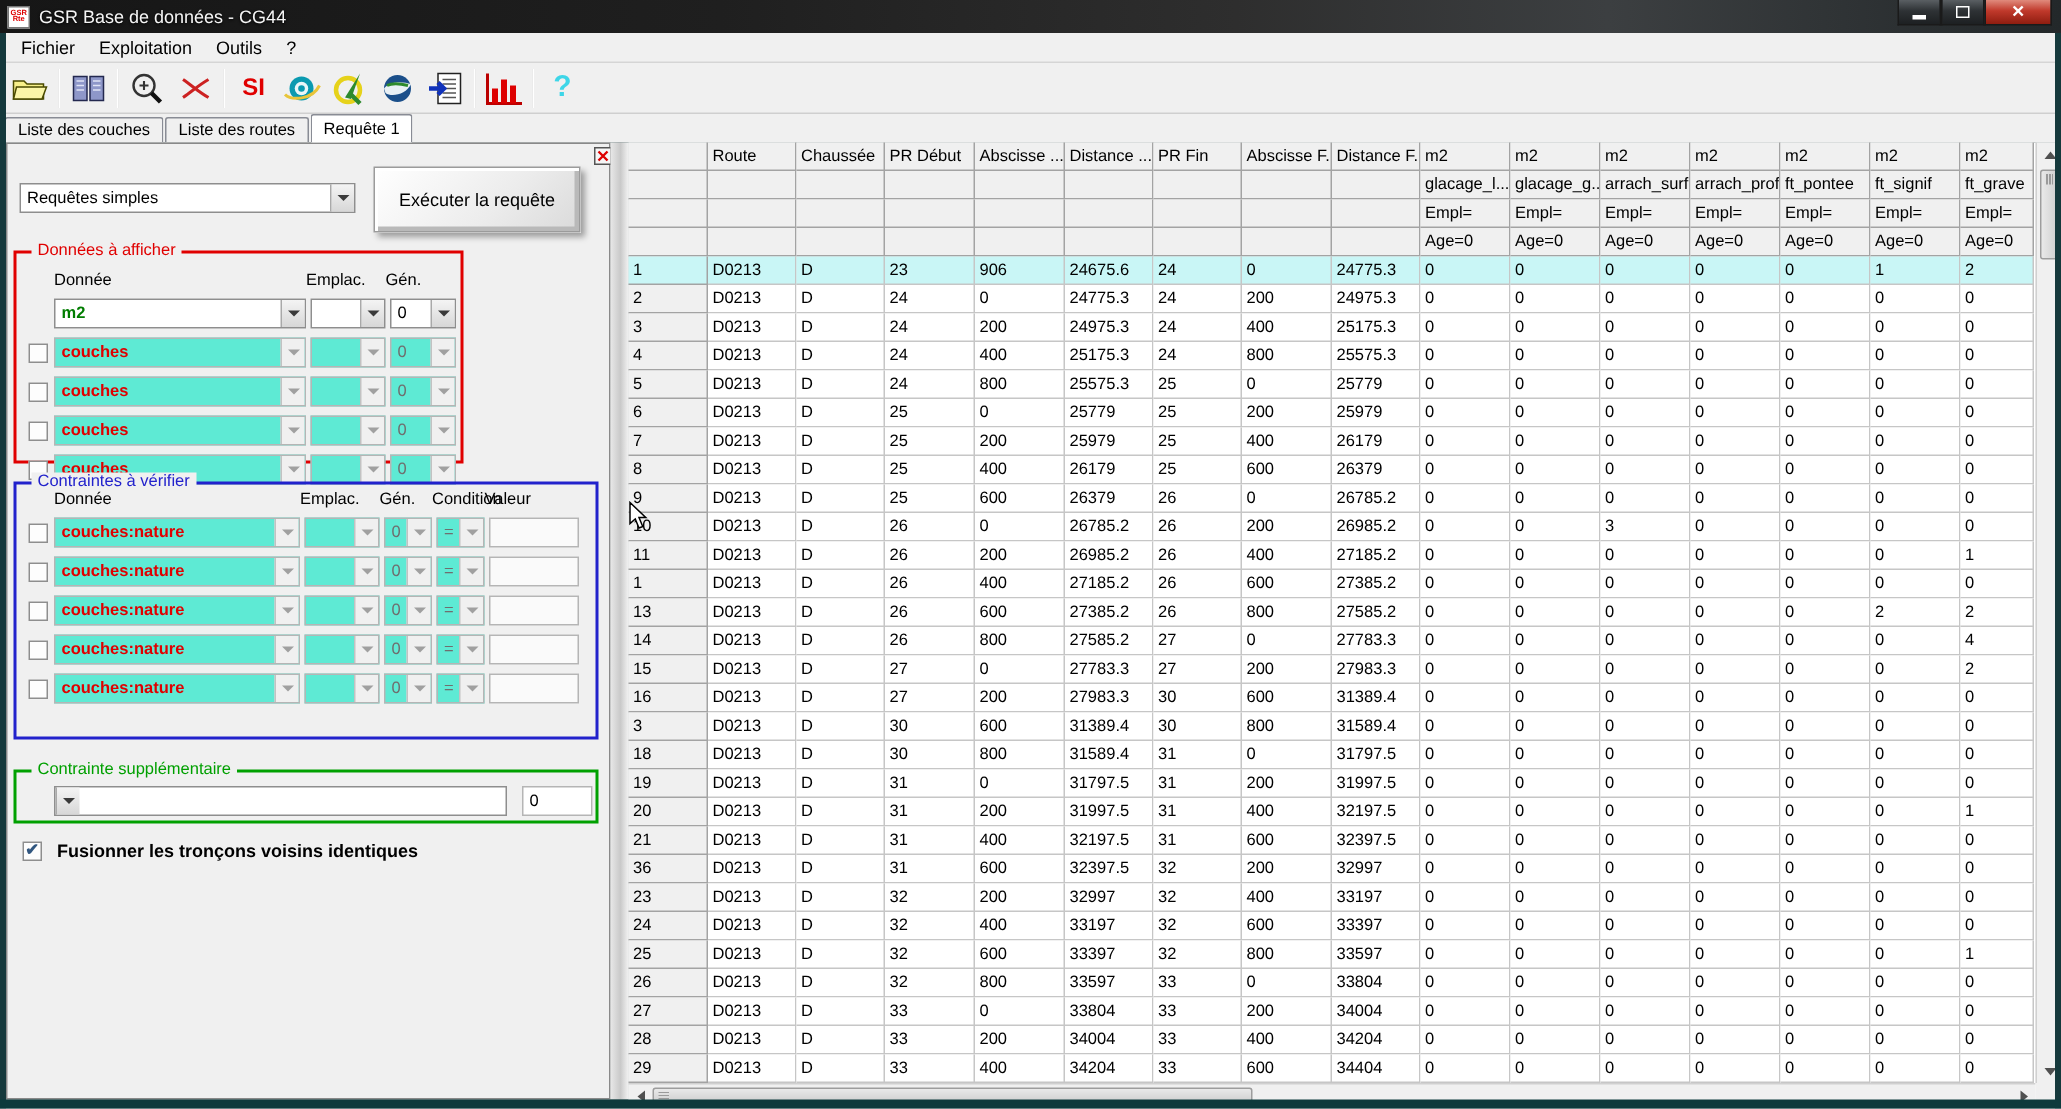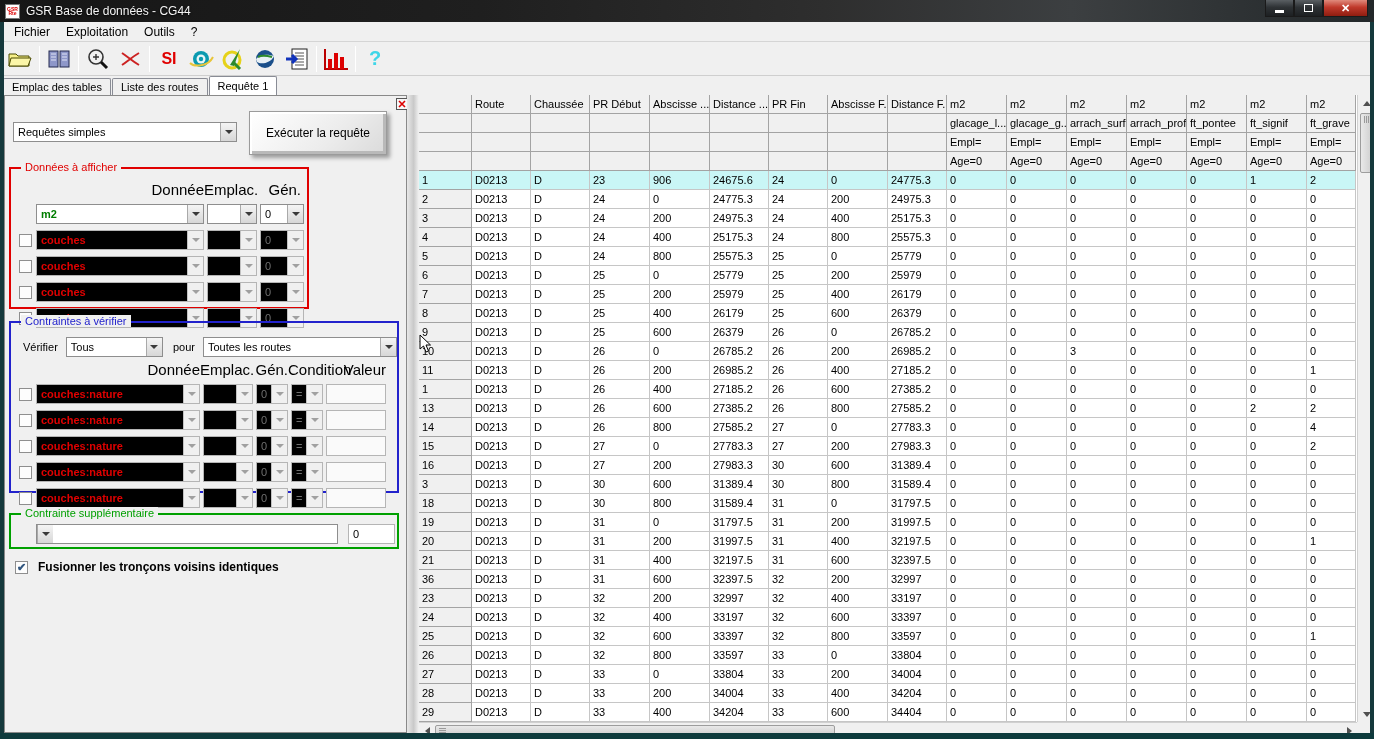--- a/index.html
+++ b/index.html
@@ -43,34 +43,34 @@
   #splitter { left:407px; top:0; width:12px; height:638px; background:linear-gradient(90deg,#e8e8e8,#c9c9c9 55%,#f2f2f2); }
   #panel-close { left:391px; top:2px; width:12px; height:12px; background:#f6f6f6; border:1px solid #555;
     display:flex; align-items:center; justify-content:center; }
 
   
   .combo { height:20px; background:#fff; border:1px solid #8e8e8e; display:flex; align-items:stretch; }
   .combo .txt { flex:1; font-size:11px; padding:3px 0 0 4px; white-space:nowrap; overflow:hidden; }
   .combo .btn { width:16px; background:linear-gradient(#f4f4f4,#d7d7d7); border-left:1px solid #a9a9a9;
     display:flex; align-items:center; justify-content:center; }
   .arrow-dn { width:0; height:0; border-left:4px solid transparent; border-right:4px solid transparent; border-top:4px solid #3a3a3a; }
-  .combo.disabled { background:#000000; border-color:#b5b5b5; }
+  .combo.disabled { background:#5eead4; border-color:#b5b5b5; }
   .combo.disabled .btn { background:#f0f0f0; border-left-color:#c2c2c2; }
   .combo.disabled .arrow-dn { border-top-color:#a0a0a0; }
   .red-bold { color:#e00000; font-weight:bold; }
   .green-bold { color:#007d00; font-weight:bold; }
   .dim { color:#6f6f6f; }
 
   .exec-btn { left:244px; top:15px; width:138px; height:44px; background:linear-gradient(135deg,#ffffff,#ececec 60%,#dadada);
     border:1px solid #9b9b9b; box-shadow:inset 2px 2px 0 #fff, inset -3px -3px 0 #b9b9b9, 3px 3px 4px rgba(0,0,0,.35);
     font-size:12px; color:#000; display:flex; align-items:center; justify-content:center; }
 
   .group { position:absolute; border:2px solid; background:transparent; }
   .gtitle { position:absolute; top:-8px; left:10px; background:#f0f0f0; padding:0 4px; font-size:11px; }
-  .col-label { font-size:15px; color:#000; text-align:right; }
+  .col-label { font-size:11px; color:#000; text-align:left; }
 
   .qrow { display:flex; align-items:center; margin-top:6px; padding-left:8px; }
   .cb { width:13px; height:13px; background:#fdfdfd; border:1px solid #8e8e8e; margin-right:4px; flex:none;
     font-size:11px; line-height:11px; text-align:center; color:#31567f; font-weight:bold; }
   .spacer13 { width:13px; margin-right:4px; flex:none; }
   .vfield { height:20px; background:#fafafa; border:1px solid #b5b5b5; font-size:11px; padding:3px 0 0 4px; }
 
   #merge-row { position:absolute; left:10px; top:464px; display:flex; align-items:center; }
   #merge-row .lbl { font-size:12px; margin-left:6px;font-weight:bold; }
 
@@ -203,21 +203,21 @@
       <rect x="17" y="10" width="4" height="12" fill="#d00"></rect>
     </svg>
   </div>
   <div class="tool-sep"></div>
   <div class="tool-btn">
     <span class="txt-icon" style="color:#3ed6e8; font-size:20px;">?</span>
   </div>
 </div>
 
 <div class="abs" id="tabbar">
-  <div class="tab">Emplac des tables</div>
+  <div class="tab">Liste des couches</div>
   <div class="tab">Liste des routes</div>
   <div class="tab active">Requête 1</div>
 </div>
 
 <div class="abs" id="main">
 
   <div class="abs" id="left-panel">
     <div class="abs" id="panel-close">
       <svg width="8" height="8" viewBox="0 0 8 8">
         <path d="M1 1 L7 7 M7 1 L1 7" stroke="#d00" stroke-width="1.6"></path>
@@ -346,36 +346,20 @@
               <span class="btn">
                 <span class="arrow-dn"></span>
               </span>
             </div>
           </div>
         </div>
     </div>
 
     <div class="group" style="left:4px; top:225px; width:390px; height:172px; border-color:#2222cc;">
       <span class="gtitle" style="color:#2222cc;">Contraintes à vérifier</span>
-      <div style="display:flex; align-items:center; margin-top:14px; padding-left:12px;">
-        <span style="font-size:11px;">Vérifier</span>
-        <div class="combo" style="width:100px; margin-left:8px;">
-          <span class="txt">Tous</span>
-          <span class="btn">
-              <span class="arrow-dn"></span>
-            </span>
-        </div>
-        <span style="font-size:11px; margin-left:10px;">pour</span>
-        <div class="combo" style="width:200px; margin-left:8px;">
-          <span class="txt">Toutes les routes</span>
-          <span class="btn">
-              <span class="arrow-dn"></span>
-            </span>
-        </div>
-      </div>
       <div style="display:flex; margin-top:4px; padding-left:25px;">
         <span class="col-label" style="width:164px;">Donnée</span>
         <span class="col-label" style="width:53px;">Emplac.</span>
         <span class="col-label" style="width:35px;">Gén.</span>
         <span class="col-label" style="width:35px;">Condition</span>
         <span class="col-label" style="width:63px;">Valeur</span>
       </div>
       <div id="constraint-rows">
           <div class="qrow">
             <div class="cb"></div>

